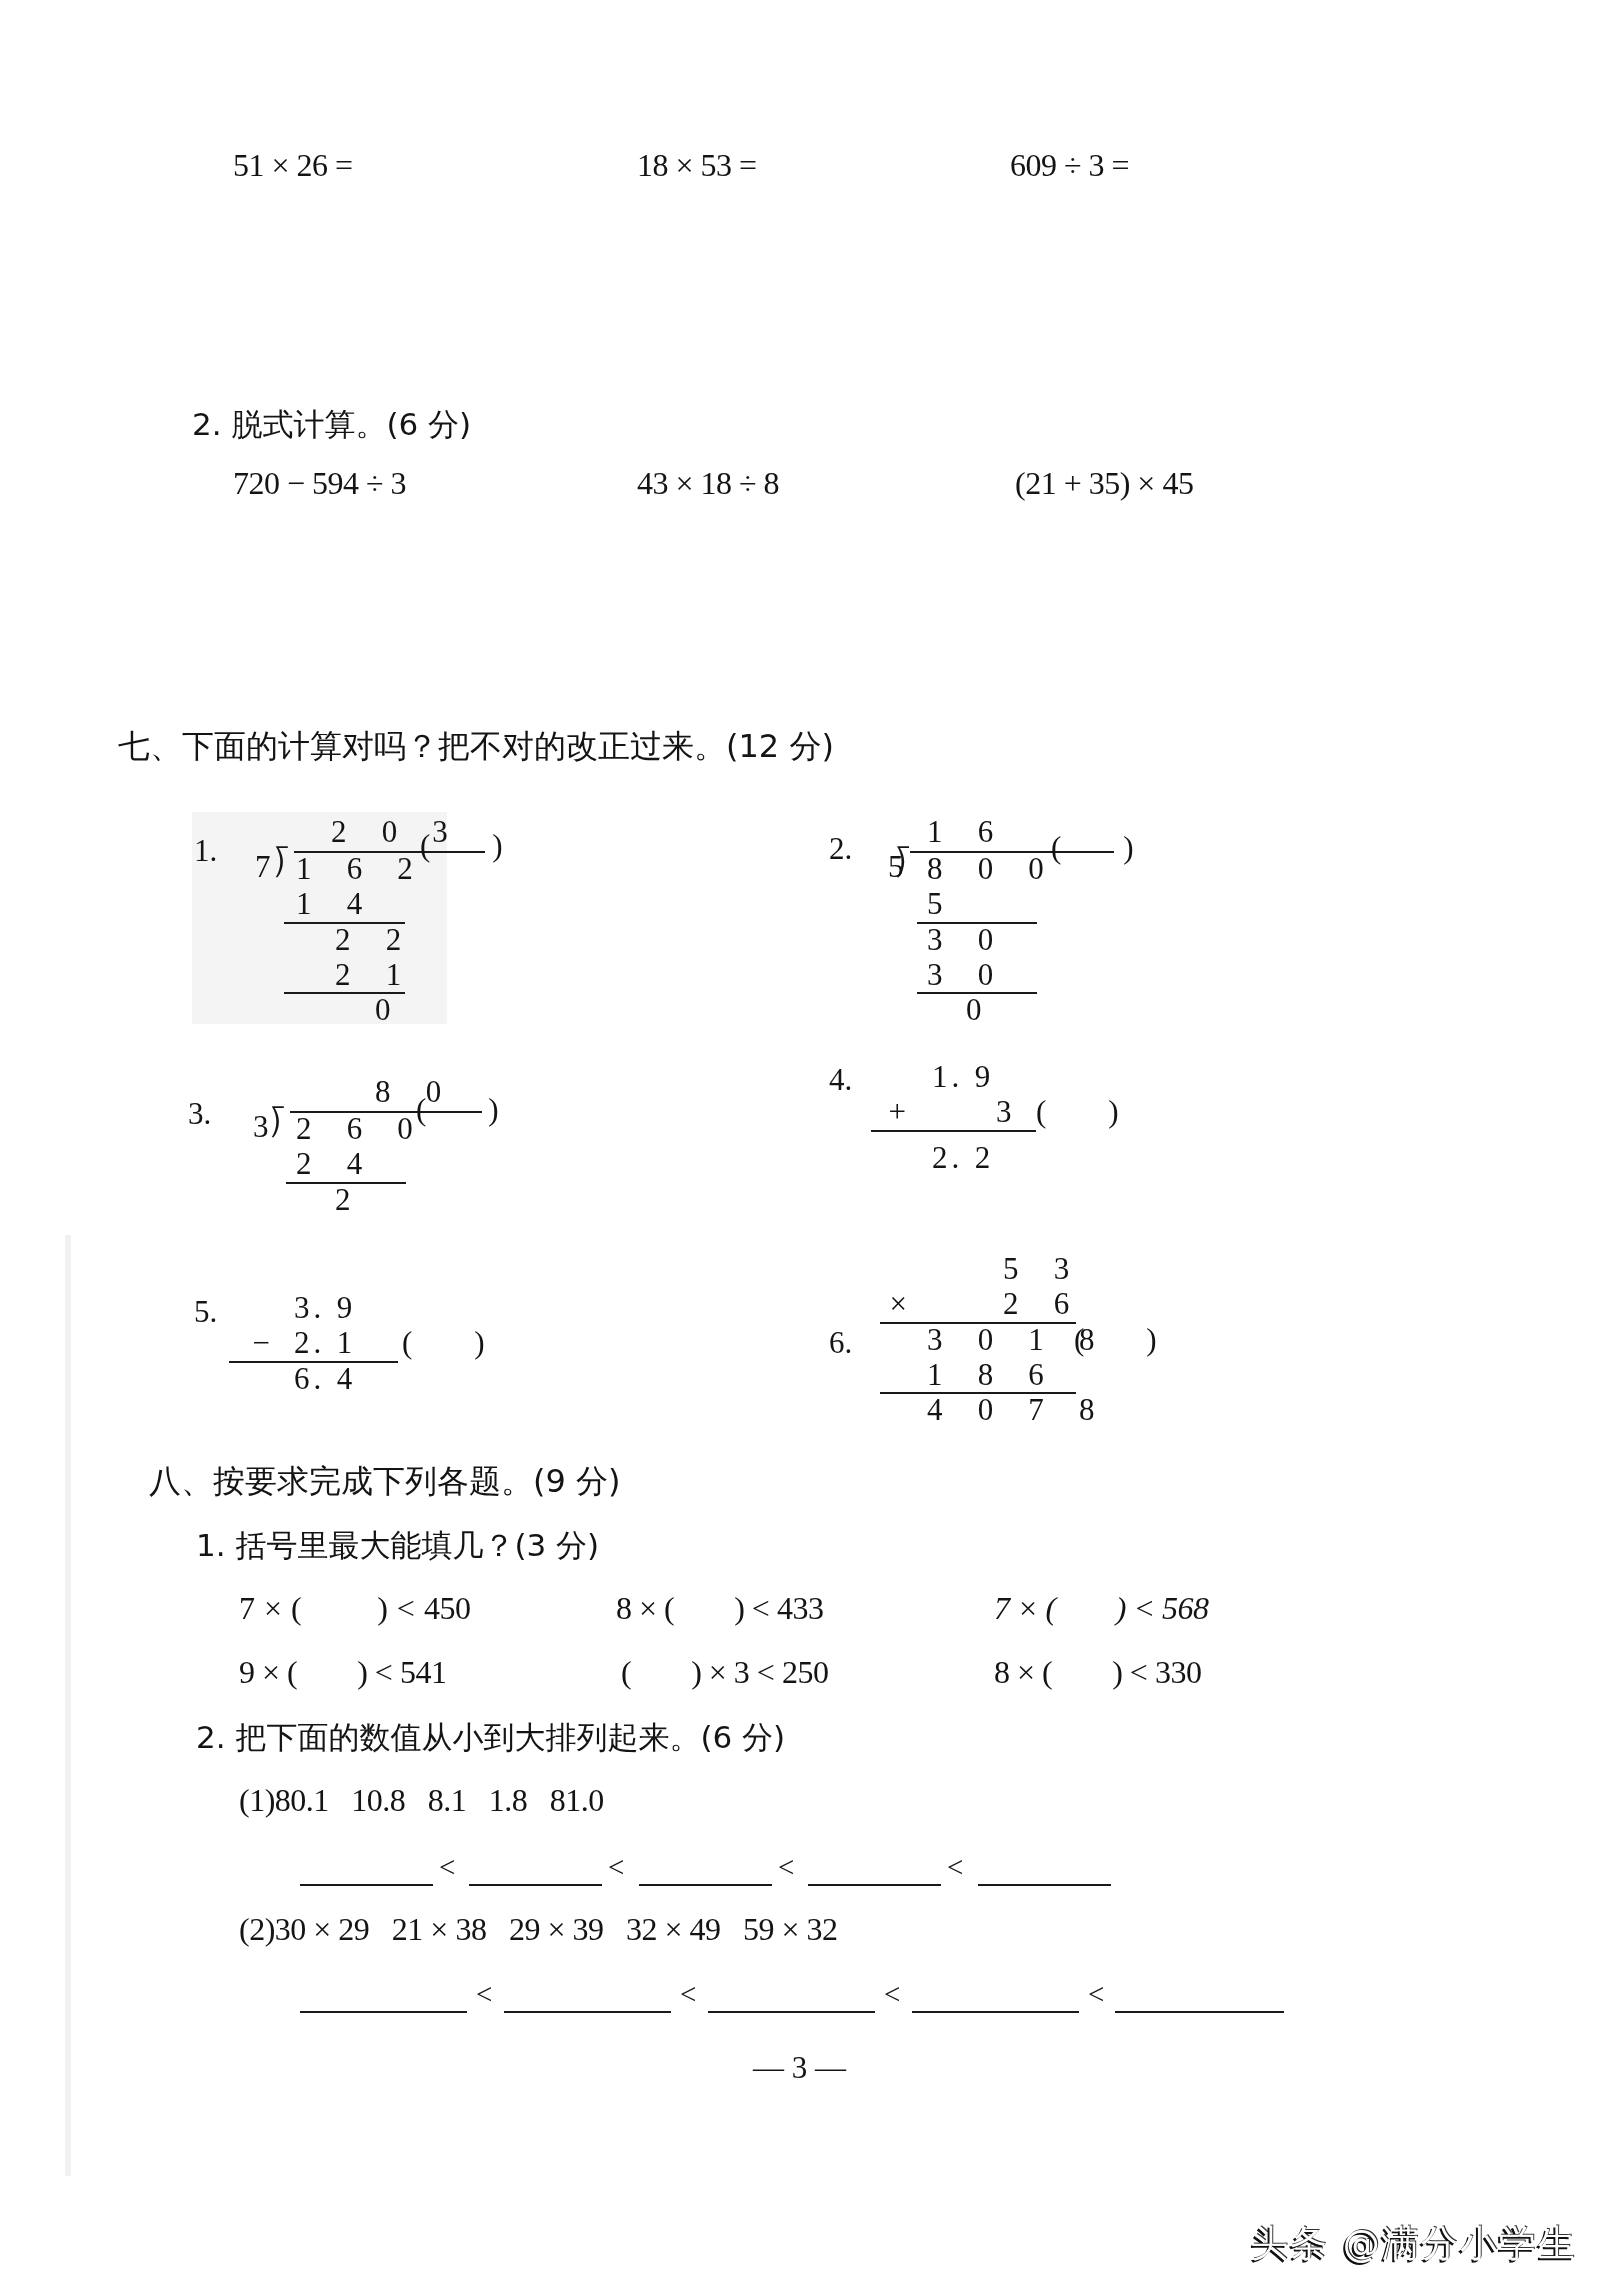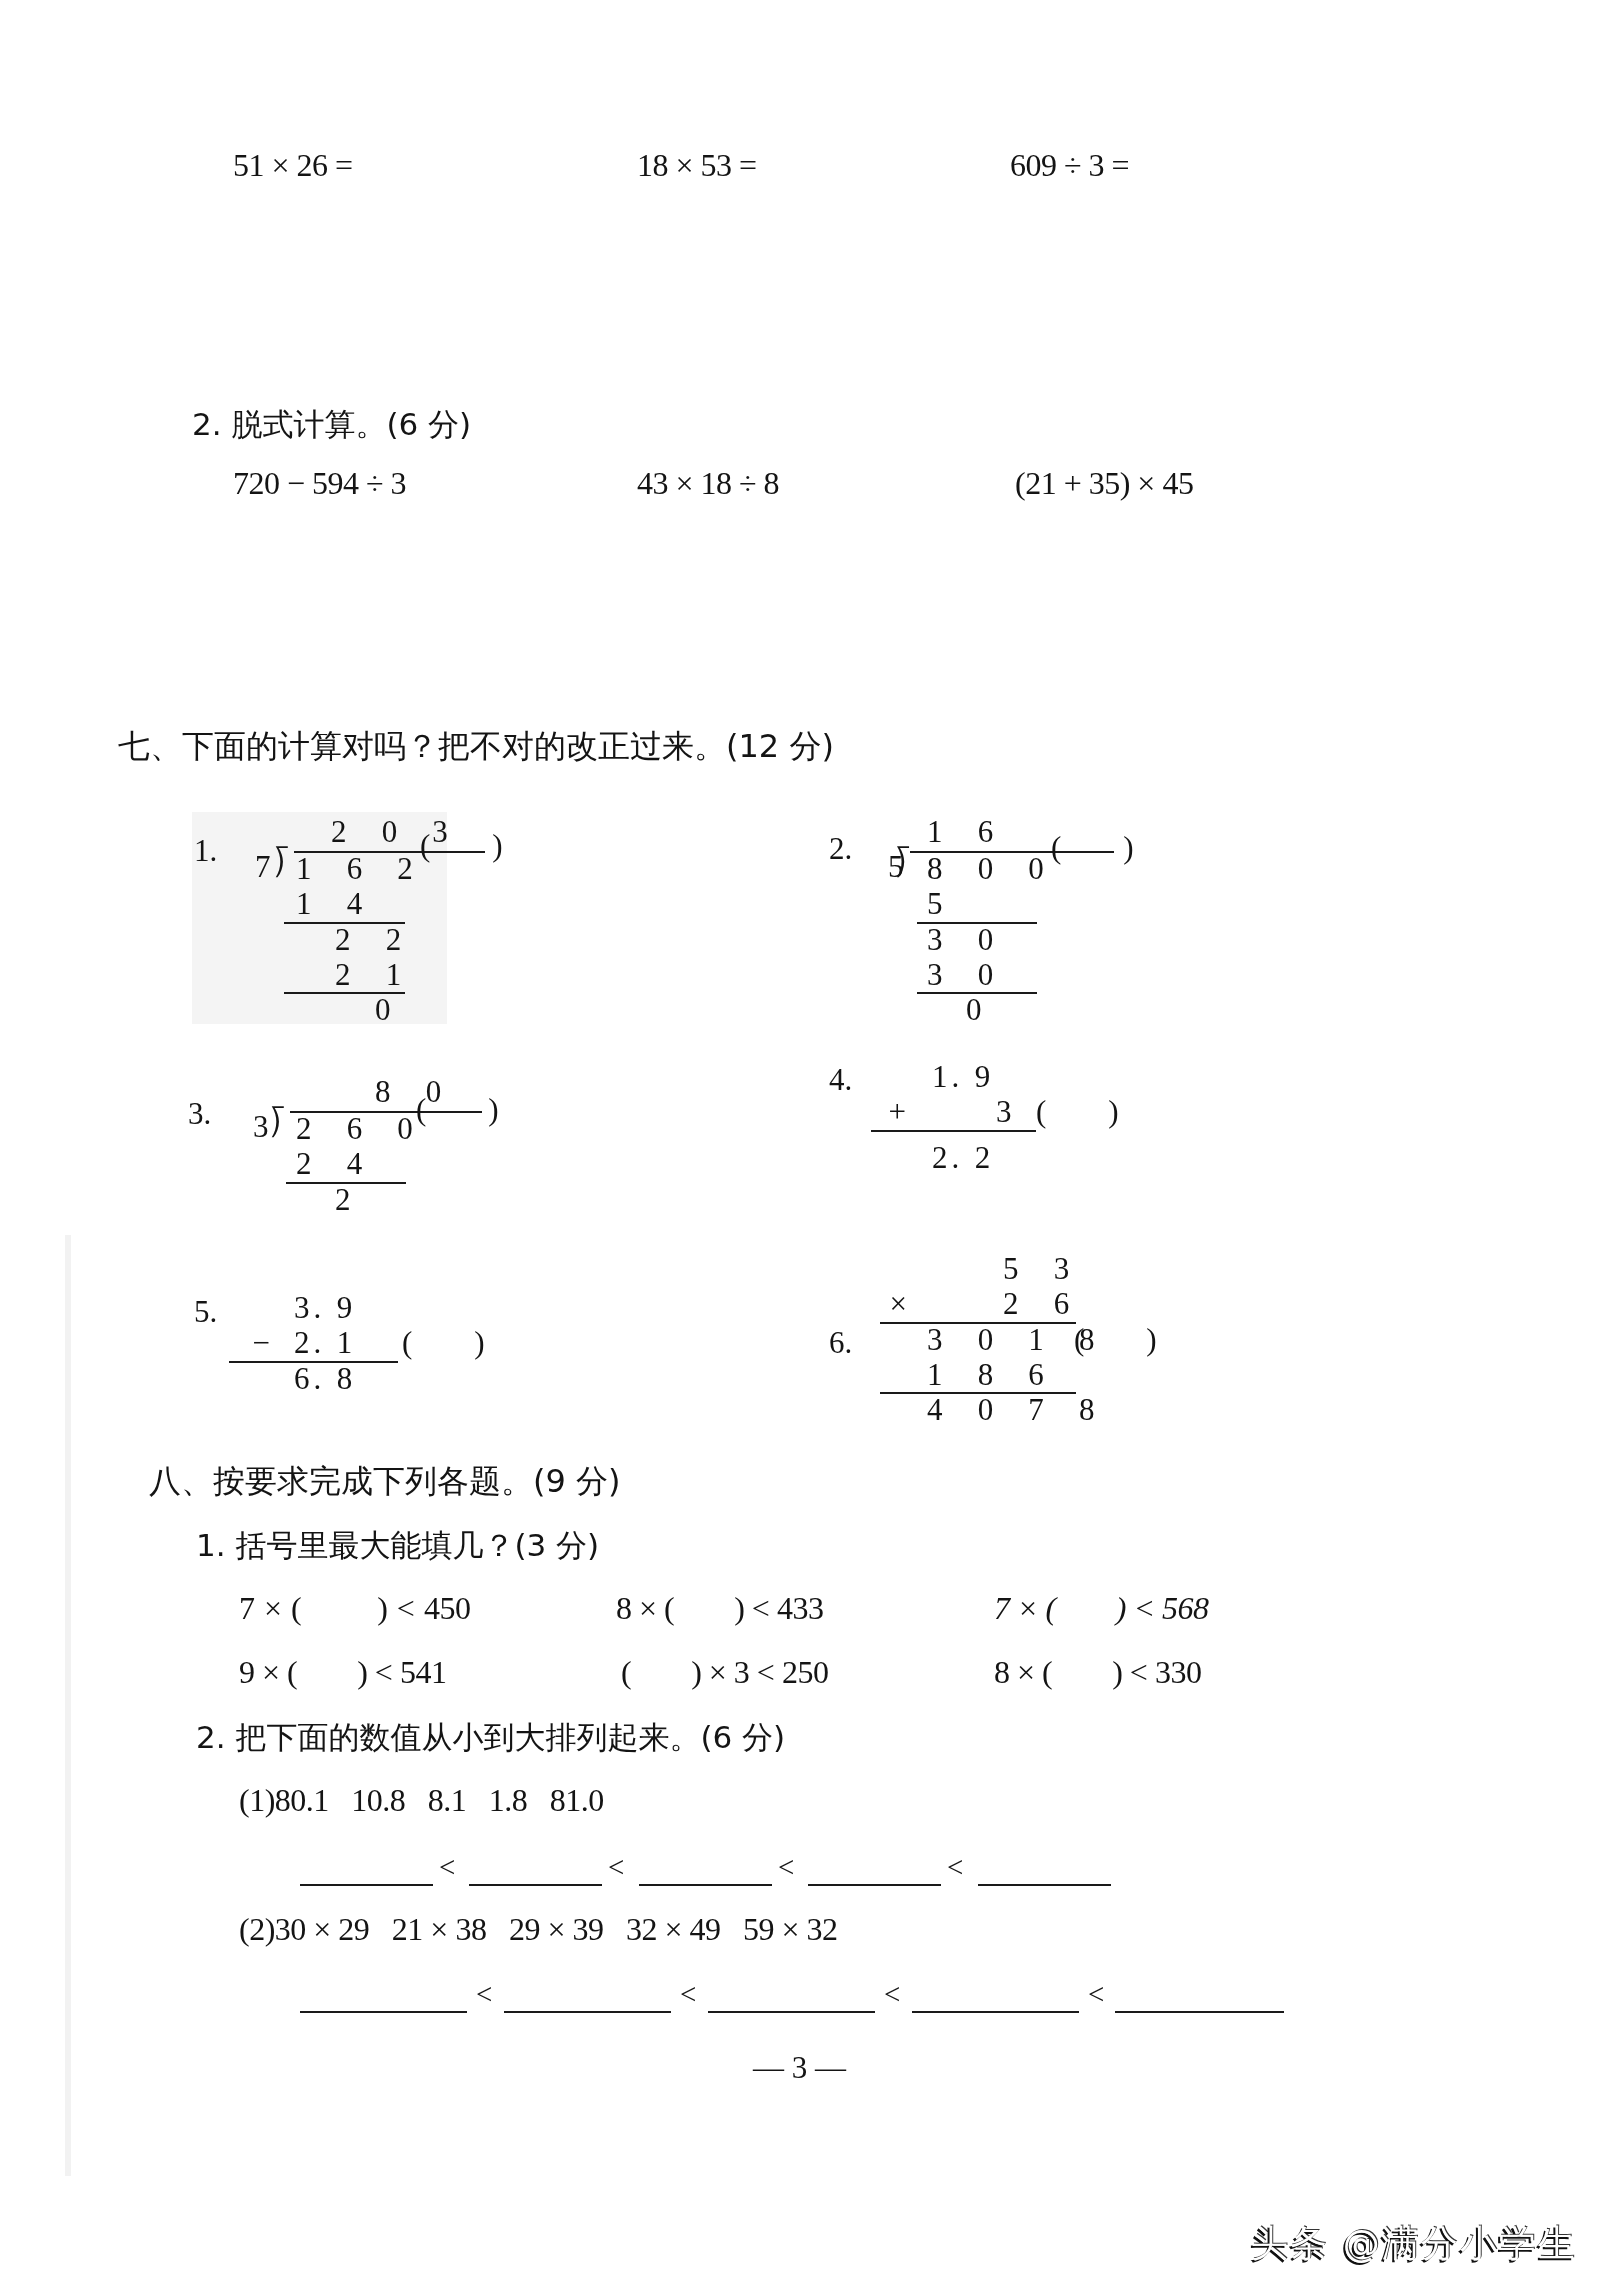--- a/index.html
+++ b/index.html
@@ -90,21 +90,21 @@
   <div class="row" style="left:69px; top:71px; letter-spacing:3.9px;margin-top:10px;">2.  2</div>
   <div class="bracket" style="left:173px; top:35px;">(        )</div>
 </div>
 
 <div class="abs num-label" style="left:194px; top:1294px;">5.</div>
 <div class="vert" style="left:229px; top:1290px; width:333px; height:118px;">
   <div class="row" style="left:65px; top:0px; letter-spacing:3.9px;">3.  9</div>
   <div class="row" style="left:23.5px; top:35px;">−</div>
   <div class="row" style="left:65px; top:35px; letter-spacing:3.9px;">2.  1</div>
   <div class="line" style="left:0px; top:71px; width:169px;"></div>
-  <div class="row" style="left:65px; top:71px; letter-spacing:3.9px;">6.  8</div>
+  <div class="row" style="left:65px; top:71px; letter-spacing:3.9px;">6.  4</div>
   <div class="bracket" style="left:173px; top:35px;">(        )</div>
 </div>
 
 <div class="abs num-label" style="left:829px; top:1325px;">6.</div>
 <div class="vert" style="left:872px; top:1251px; width:333px; height:176px;">
   <div class="row" style="left:131px; top:0px;">5 3</div>
   <div class="row" style="left:17.6px; top:35px;">×</div>
   <div class="row" style="left:131px; top:35px;">2 6</div>
   <div class="line" style="left:7.8px; top:71px; width:196px;"></div>
   <div class="row" style="left:55px; top:71px;">3 0 1 8</div>

